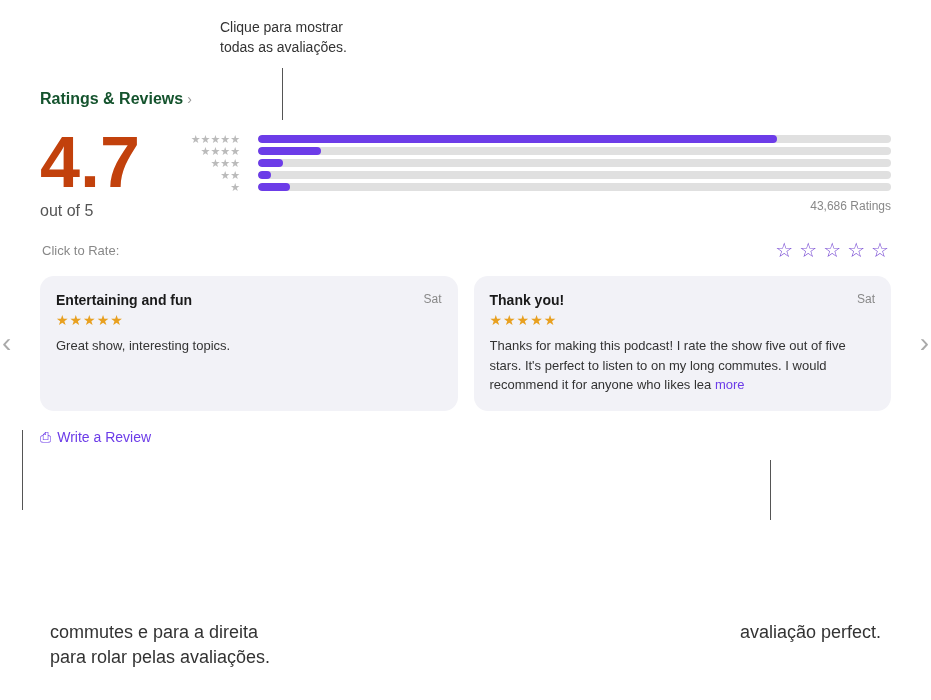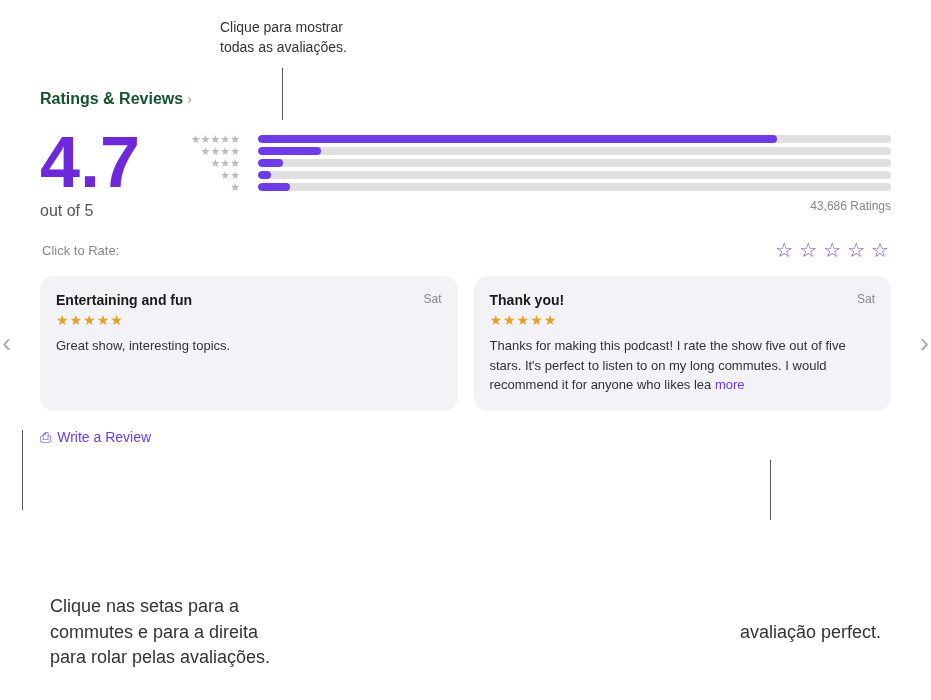--- a/index.html
+++ b/index.html
@@ -55,21 +55,21 @@
 
     
     .rating-summary {
       display: flex;
       align-items: center;
       margin-bottom: 18px;
     }
     .big-score {
       font-size: 72px;
       font-weight: 800;
-      color: #6d28d9;
+      color: #c2410c;
       line-height: 1;
       min-width: 120px;
     }
     .out-of {
       font-size: 16px;
       color: #555;
       margin-top: 4px;
     }
     .star-bars-section {
       flex: 1;
@@ -352,21 +352,21 @@
     </div>
   </div>
 
 </div>
 
 <div class="callout-line-left"></div>
 <div class="callout-line-right"></div>
 
 <div class="bottom-callouts" style="position:absolute; bottom:30px; left:40px; right:40px; display:flex; justify-content:space-between;">
   <div class="callout-text">
-    <span>Clique nas setas para a</span><br>
+    <br>
     <span>commutes e para a direita</span><br>
     <span>para rolar pelas avaliações.</span>
   </div>
   <div class="callout-text callout-right">
     <br>
     <span>avaliação perfect.</span>
   </div>
 </div>
 
 </body></html>

